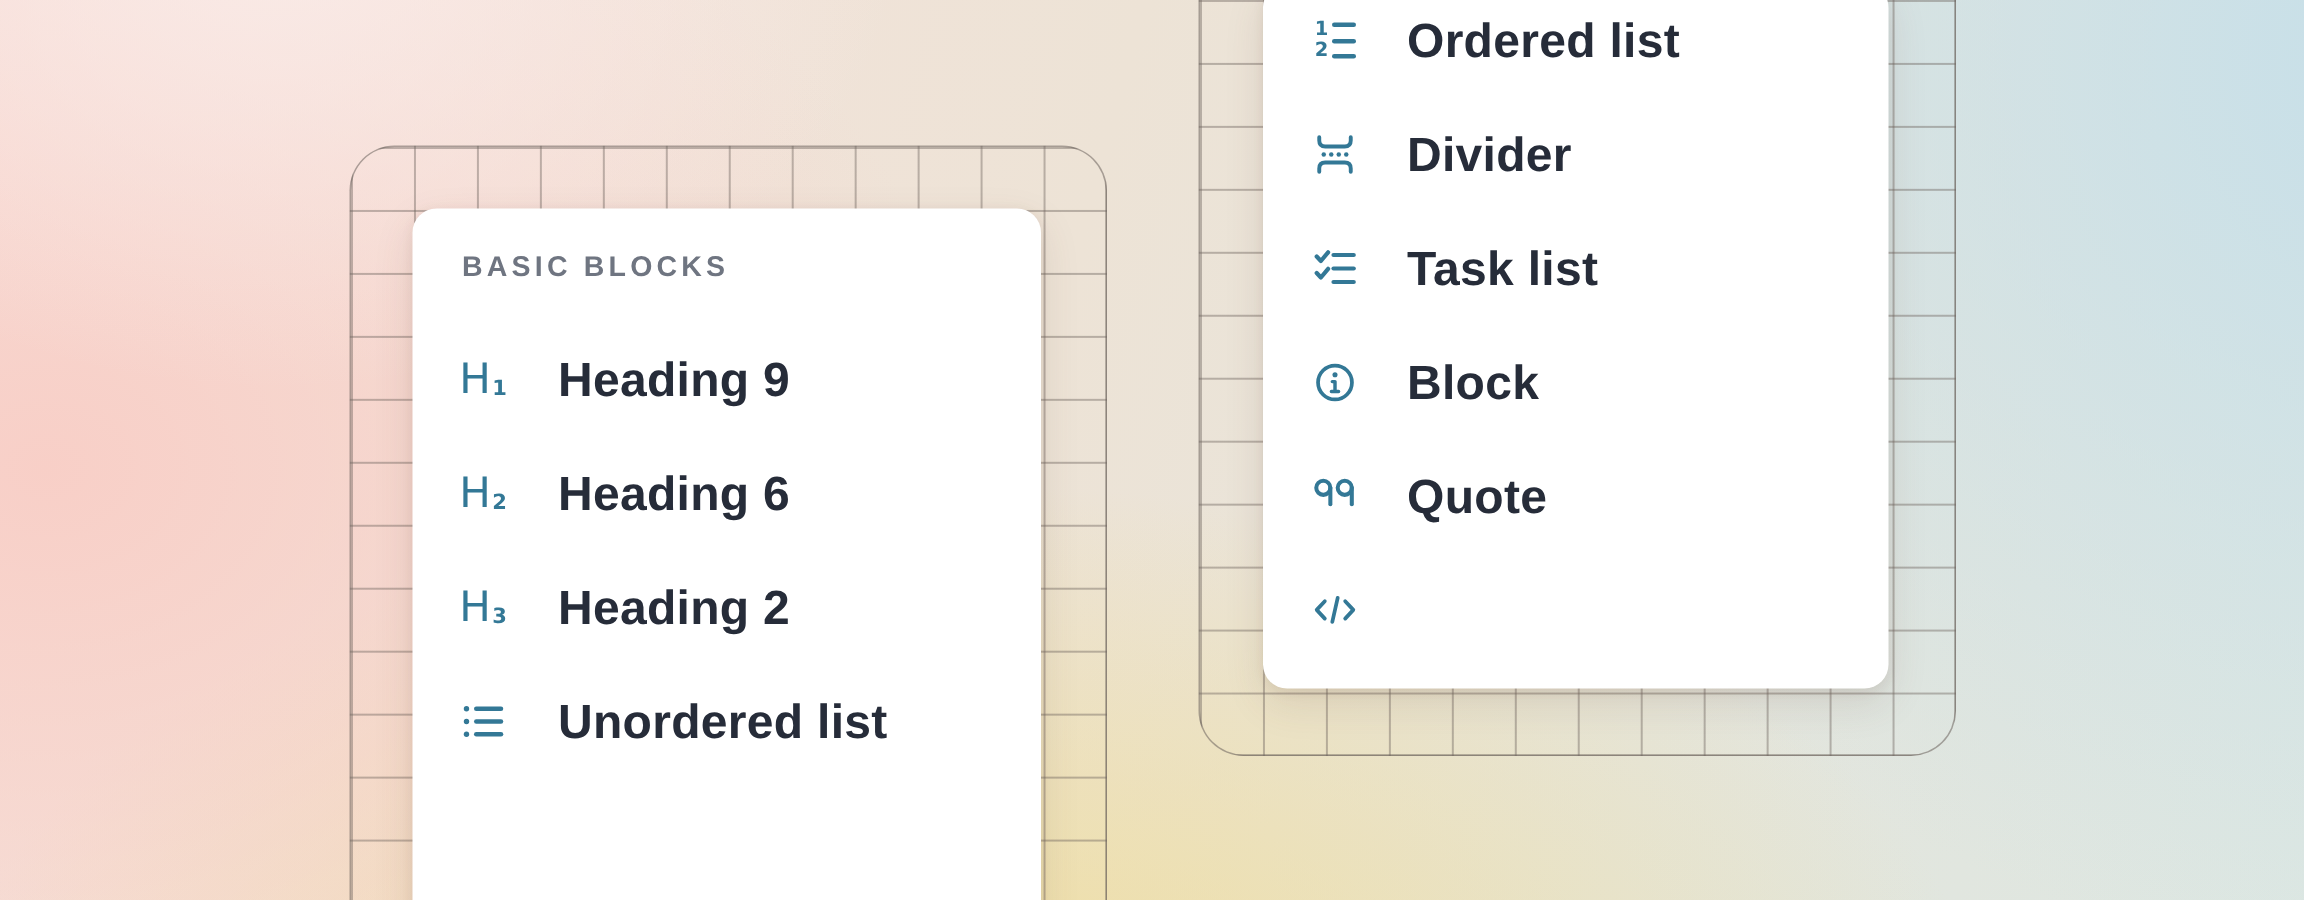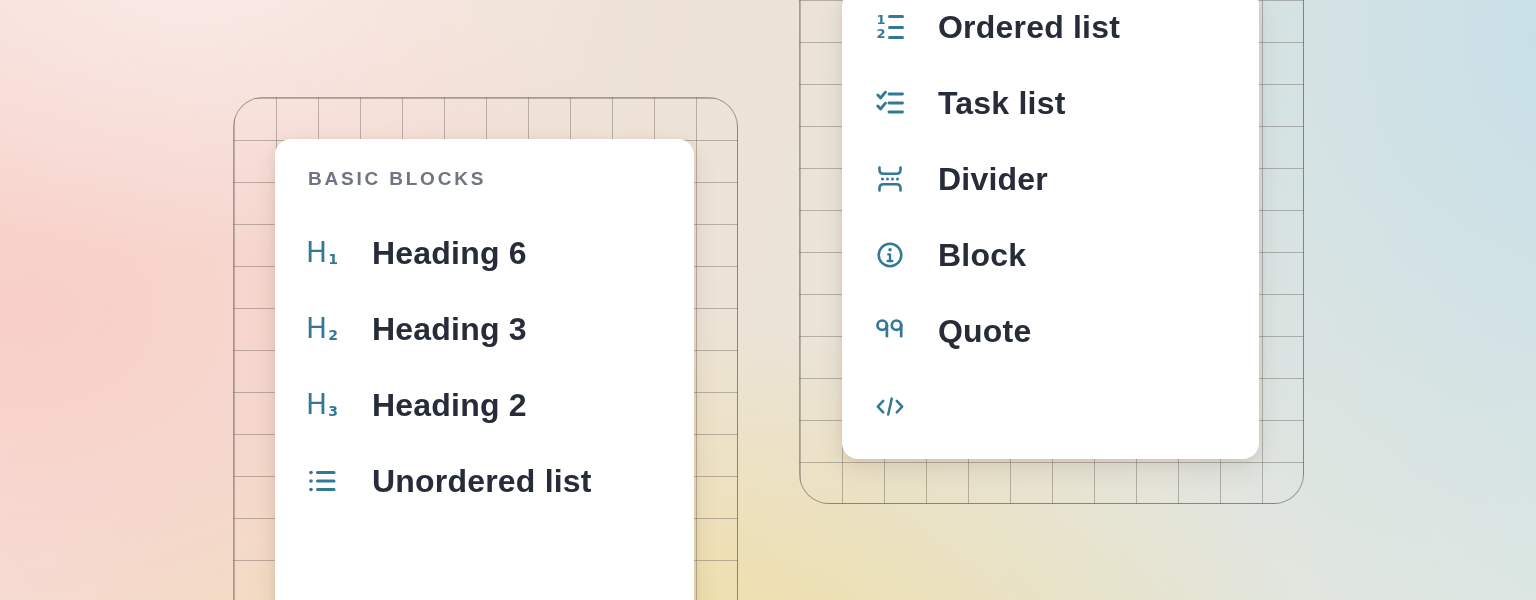--- a/index.html
+++ b/index.html
@@ -70,31 +70,31 @@
   <div class="section-label">BASIC BLOCKS</div>
 
 
   <div class="menu-item">
     <span class="icon-box">
       <span class="h-icon">
           <span class="h-letter">H</span>
           <span class="h-sub">1</span>
         </span>
     </span>
-    <span class="item-label">Heading 6</span>
+    <span class="item-label">Heading 9</span>
   </div>
 
   <div class="menu-item">
     <span class="icon-box">
       <span class="h-icon">
           <span class="h-letter">H</span>
           <span class="h-sub">2</span>
         </span>
     </span>
-    <span class="item-label">Heading 3</span>
+    <span class="item-label">Heading 6</span>
   </div>
 
   <div class="menu-item">
     <span class="icon-box">
       <span class="h-icon">
           <span class="h-letter">H</span>
           <span class="h-sub">3</span>
         </span>
     </span>
     <span class="item-label">Heading 2</span>
@@ -130,53 +130,53 @@
           <span class="ol-bar b2"></span>
           <span class="ol-bar b3"></span>
       </span>
     </span>
     <span class="item-label">Ordered list</span>
   </div>
 
   <div class="menu-item">
     <span class="icon-box">
       <svg class="ic" width="28" height="28" viewBox="0 0 28 28">
+        <g stroke="#337896" stroke-width="2.6" stroke-linecap="round" stroke-linejoin="round" fill="none">
+          <path d="M3.5,2.5 v2.2 q0,4 4,4 h13 q4,0 4,-4 v-2.2"></path>
+          <path d="M3.5,25.5 v-2.2 q0,-4 4,-4 h13 q4,0 4,4 v2.2"></path>
+        </g>
+        <g fill="#337896">
+          <circle cx="6.5" cy="14" r="1.5"></circle>
+            <circle cx="11.5" cy="14" r="1.5"></circle>
+          <circle cx="16.5" cy="14" r="1.5"></circle>
+            <circle cx="21.5" cy="14" r="1.5"></circle>
+        </g>
+      </svg>
+    </span>
+    <span class="item-label">Divider</span>
+  </div>
+
+  <div class="menu-item">
+    <span class="icon-box">
+      <svg class="ic" width="28" height="28" viewBox="0 0 28 28">
         <g stroke="#337896" stroke-width="2.8" stroke-linecap="round" stroke-linejoin="round" fill="none">
           <polyline points="1.8,6 4.6,9 9.4,3.2"></polyline>
           <polyline points="1.8,17 4.6,20 9.4,14.2"></polyline>
           <line x1="13" y1="5" x2="26.5" y2="5"></line>
           <line x1="13" y1="14" x2="26.5" y2="14"></line>
           <line x1="13" y1="23" x2="26.5" y2="23"></line>
         </g>
       </svg>
     </span>
     <span class="item-label">Task list</span>
   </div>
 
   <div class="menu-item">
     <span class="icon-box">
       <svg class="ic" width="28" height="28" viewBox="0 0 28 28">
-        <g stroke="#337896" stroke-width="2.6" stroke-linecap="round" stroke-linejoin="round" fill="none">
-          <path d="M3.5,2.5 v2.2 q0,4 4,4 h13 q4,0 4,-4 v-2.2"></path>
-          <path d="M3.5,25.5 v-2.2 q0,-4 4,-4 h13 q4,0 4,4 v2.2"></path>
-        </g>
-        <g fill="#337896">
-          <circle cx="6.5" cy="14" r="1.5"></circle>
-            <circle cx="11.5" cy="14" r="1.5"></circle>
-          <circle cx="16.5" cy="14" r="1.5"></circle>
-            <circle cx="21.5" cy="14" r="1.5"></circle>
-        </g>
-      </svg>
-    </span>
-    <span class="item-label">Divider</span>
-  </div>
-
-  <div class="menu-item">
-    <span class="icon-box">
-      <svg class="ic" width="28" height="28" viewBox="0 0 28 28">
         <circle cx="14" cy="14" r="11.3" stroke="#337896" stroke-width="2.5" fill="none"></circle>
         <circle cx="14" cy="8.8" r="1.7" fill="#337896"></circle>
         <path d="M12.2,13.4 h1.8 v6.6 M11.6,20 h4.8" stroke="#337896" stroke-width="2.3" stroke-linecap="round" stroke-linejoin="round" fill="none"></path>
       </svg>
     </span>
     <span class="item-label">Block</span>
   </div>
 
   <div class="menu-item">
     <span class="icon-box">

